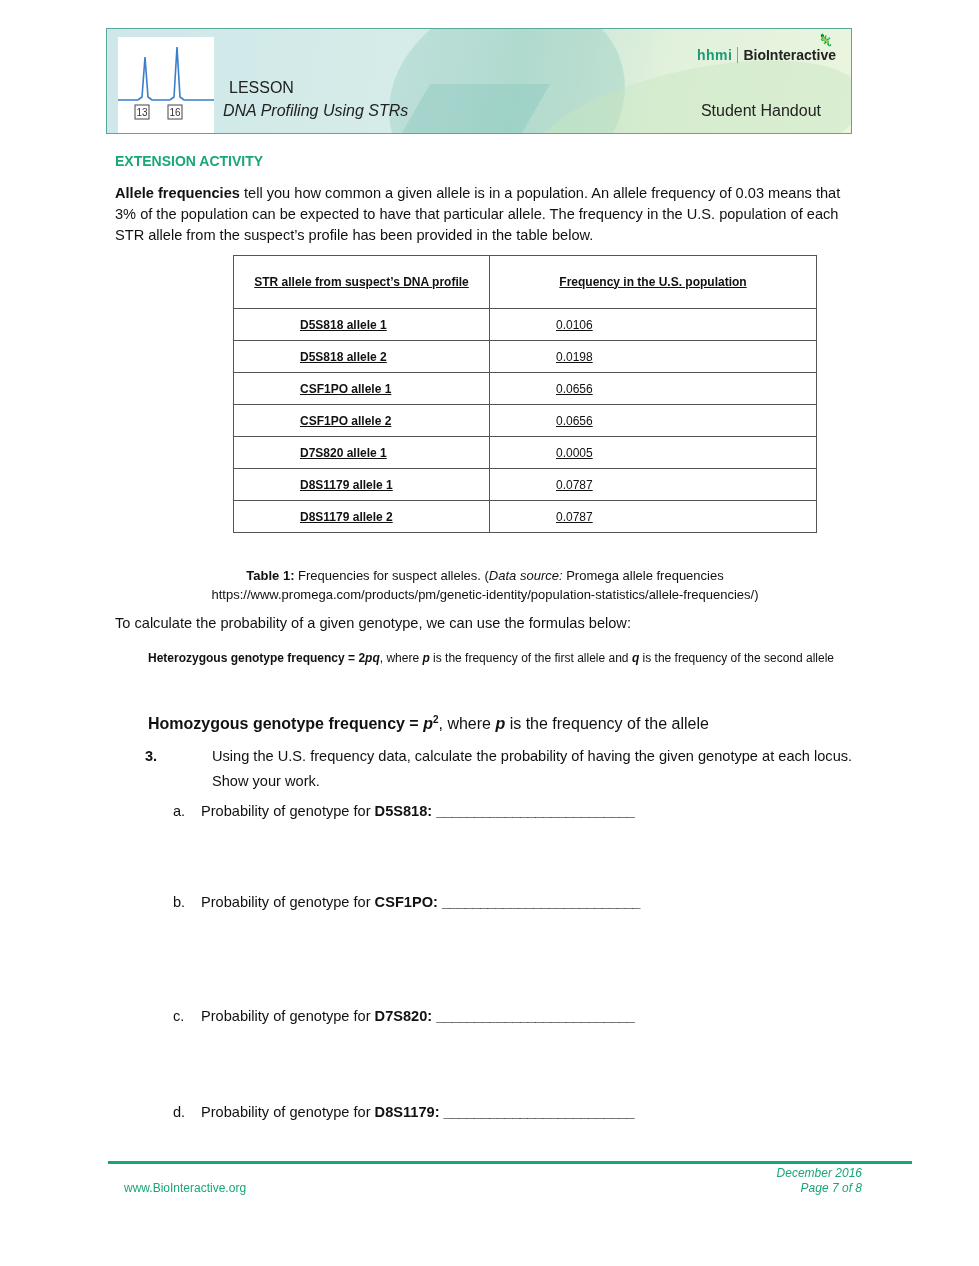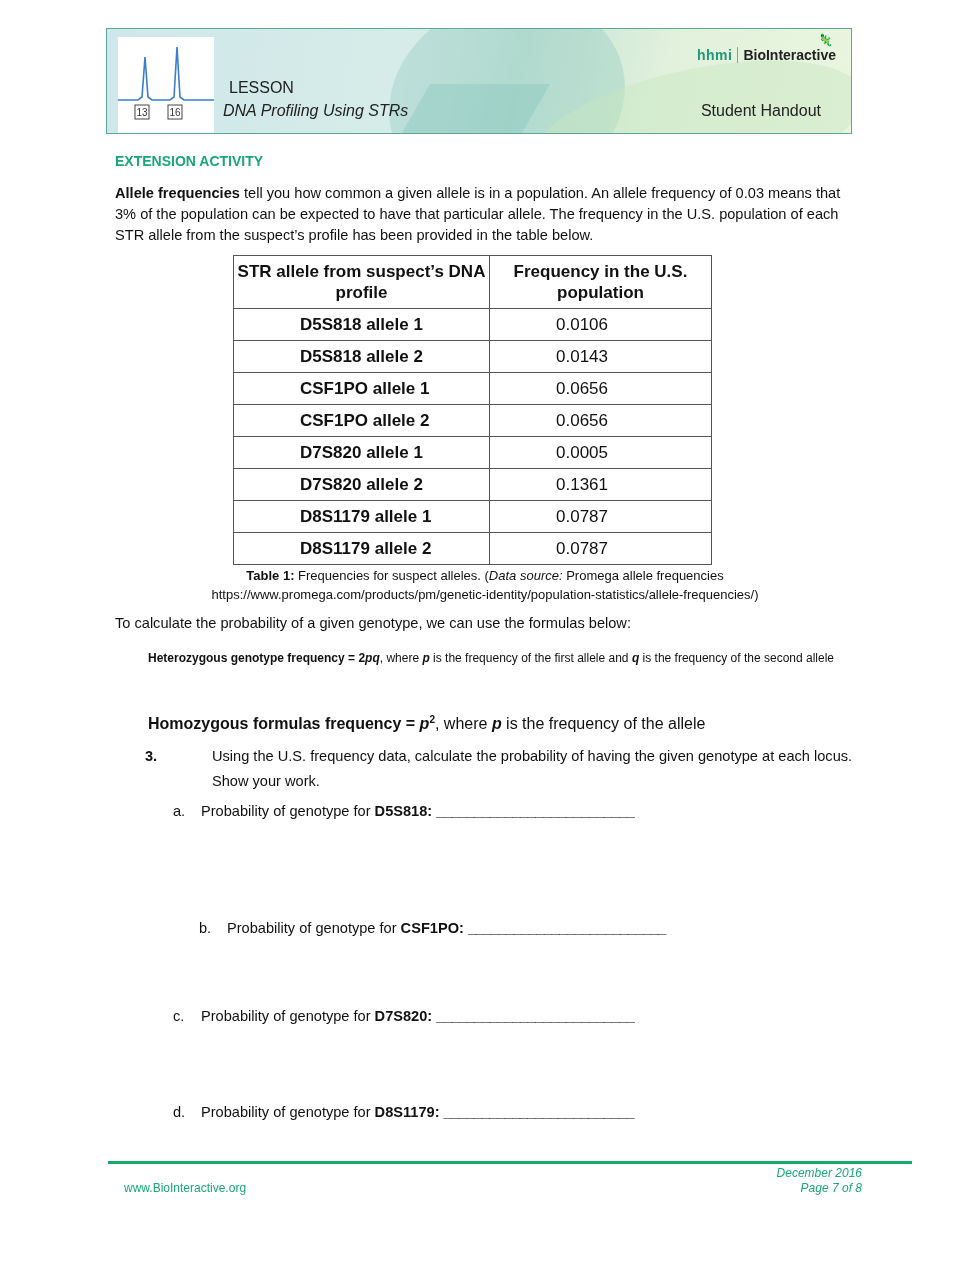--- a/index.html
+++ b/index.html
@@ -24,21 +24,21 @@
   .brand .hhmi { color: #1c9a78; letter-spacing: 0.5px; }
   .brand .sep { display: inline-block; width: 1px; height: 16px; background: #999; margin: 0 5px; }
   .brand .bio { color: #222; }
   .lizard { position: absolute; right: 18px; top: 4px; font-size: 12px; color: #2a8f66; }
 
   
   .section-title { position: absolute; left: 115px; top: 153px; font-size: 14px; font-weight: bold; color: #19a776; }
   .intro { position: absolute; left: 115px; top: 183px; width: 730px; font-size: 14.6px; line-height: 21px; color: #111; }
   .intro b { font-weight: bold; }
 
-  table.freq { position: absolute; left: 233px; top: 255px; width: 479px; border-collapse: collapse; font-size: 17px; }
+  table.freq { position: absolute; left: 233px; top: 255px; width: 584px; border-collapse: collapse; font-size: 12px; text-decoration: underline; }
   table.freq th, table.freq td { border: 1px solid #555; padding: 0; }
   table.freq th { height: 52px; font-weight: bold; text-align: center; line-height: 21px; }
   table.freq td { height: 31px; }
   table.freq td.locus { font-weight: bold; text-align: left; padding-left: 66px; width: 189px; }
   table.freq td.val { padding-left: 66px; }
 
   .caption { position: absolute; left: 115px; top: 566px; width: 740px; font-size: 13px; line-height: 19px; color: #111; text-align: center; }
   .calc { position: absolute; left: 115px; top: 615px; font-size: 14.6px; color: #111; }
 
   .formula1 { position: absolute; left: 148px; top: 645px; width: 710px; font-size: 12px; line-height: 27px; }
@@ -100,37 +100,33 @@
       <th>Frequency in the U.S. population</th>
     </tr>
   </thead>
   <tbody>
     <tr>
         <td class="locus">D5S818 allele 1</td>
         <td class="val">0.0106</td>
       </tr>
     <tr>
         <td class="locus">D5S818 allele 2</td>
-        <td class="val">0.0143</td>
+        <td class="val">0.0198</td>
       </tr>
     <tr>
         <td class="locus">CSF1PO allele 1</td>
         <td class="val">0.0656</td>
       </tr>
     <tr>
         <td class="locus">CSF1PO allele 2</td>
         <td class="val">0.0656</td>
       </tr>
     <tr>
         <td class="locus">D7S820 allele 1</td>
         <td class="val">0.0005</td>
-      </tr>
-    <tr>
-        <td class="locus">D7S820 allele 2</td>
-        <td class="val">0.1361</td>
       </tr>
     <tr>
         <td class="locus">D8S1179 allele 1</td>
         <td class="val">0.0787</td>
       </tr>
     <tr>
         <td class="locus">D8S1179 allele 2</td>
         <td class="val">0.0787</td>
       </tr>
   </tbody>
@@ -140,32 +136,32 @@
   <b>Table 1:</b><span> Frequencies for suspect alleles. (</span><i>Data source:</i><span> Promega allele frequencies https://www.promega.com/products/pm/genetic-identity/population-statistics/allele-frequencies/)</span>
 </div>
 
 <div class="calc">To calculate the probability of a given genotype, we can use the formulas below:</div>
 
 <div class="formula1">
   <b>Heterozygous genotype frequency = 2</b><b><i>pq</i></b><span>, where </span><b><i>p</i></b><span> is the frequency of the first allele and </span><b><i>q</i></b><span> is the frequency of the second allele</span>
 </div>
 
 <div class="formula2">
-  <b>Homozygous formulas frequency = </b><b><i>p</i><sup style="font-size:10px;">2</sup></b><span>, where </span><b><i>p</i></b><span> is the frequency of the allele</span>
+  <b>Homozygous genotype frequency = </b><b><i>p</i><sup style="font-size:10px;">2</sup></b><span>, where </span><b><i>p</i></b><span> is the frequency of the allele</span>
 </div>
 
 <div class="q3">
   <span class="num">3.</span>
   <span class="txt">Using the U.S. frequency data, calculate the probability of having the given genotype at each locus. Show your work.</span>
 </div>
 
 <div class="sub" style="top:803px;">
   <span class="letter">a.</span><span>Probability of genotype for </span><b>D5S818:</b> <span class="blank">__________________________</span>
 </div>
-<div class="sub" style="top:920px;margin-left:26px;">
+<div class="sub" style="top:894px;">
   <span class="letter">b.</span><span>Probability of genotype for </span><b>CSF1PO:</b> <span class="blank">__________________________</span>
 </div>
 <div class="sub" style="top:1008px;">
   <span class="letter">c.</span><span>Probability of genotype for </span><b>D7S820:</b> <span class="blank">__________________________</span>
 </div>
 <div class="sub" style="top:1104px;">
   <span class="letter">d.</span><span>Probability of genotype for </span><b>D8S1179:</b> <span class="blank">_________________________</span>
 </div>
 
 <div class="footer-line"></div>

